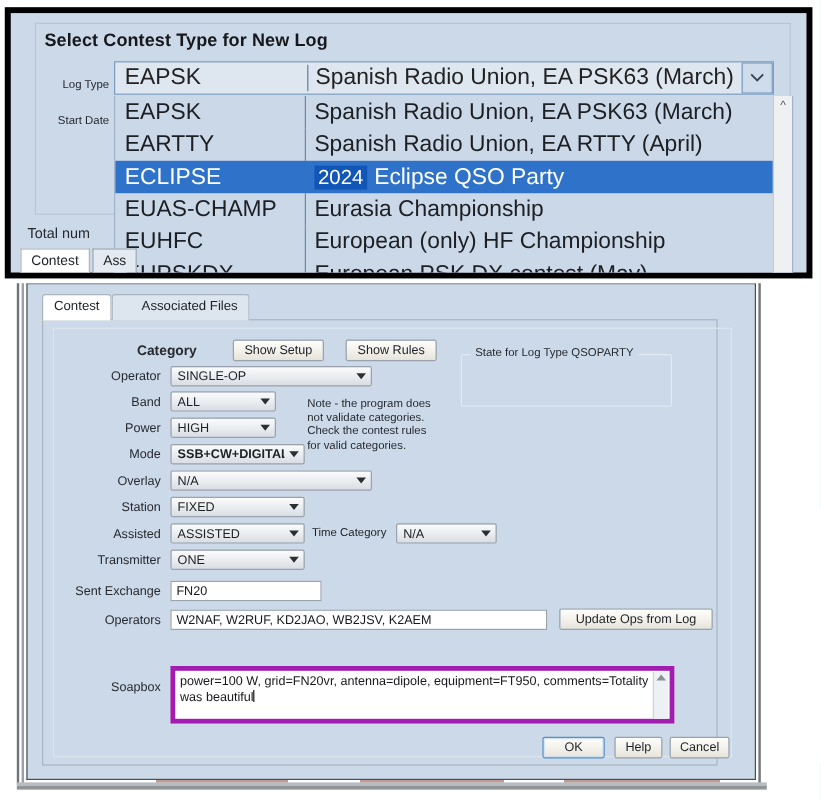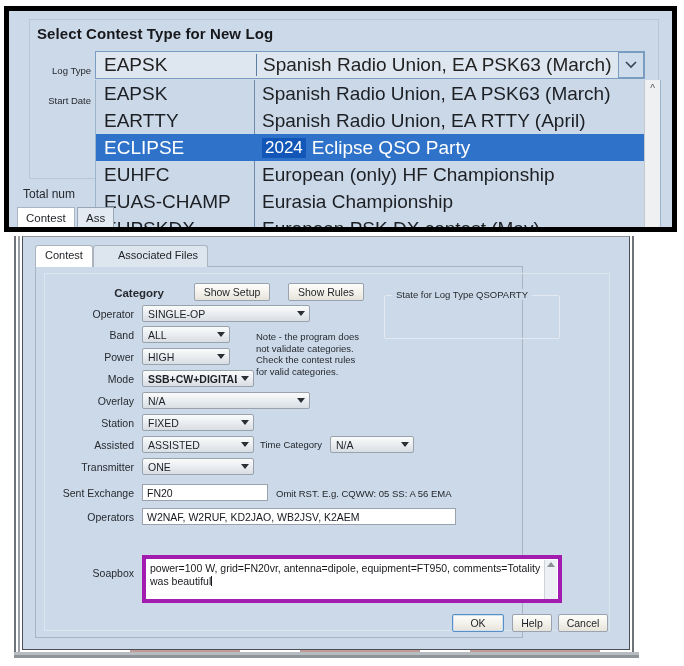--- a/index.html
+++ b/index.html
@@ -116,21 +116,21 @@
   .m-tab {
     position:absolute; top:0; height:22px; padding:3px 9px 0 9px;
     font-size:11px; color:#1d2025;
     border:1px solid #a9b4bf; border-bottom:none;
     border-radius:3px 3px 0 0;
   }
   #m-tab-contest { left:0; background:#ffffff; z-index:3; }
   #m-tab-files { left:58px; background:#dde5ee; z-index:2;padding-left:24px; }
 
   #main-panel {
-    position:absolute; left:12px; top:29px; width:488px; height:372px;
+    position:absolute; left:12px; top:29px; width:563px; height:372px;
     background:#ccd9e8; border:1px solid #a9b4bf;
   }
   #inner-frame {
     position:absolute; left:8px; top:6px; width:566px; height:358px;
     border:1px solid #dce4ec;
   }
 
   .f-label {
     position:absolute; font-size:10.5px; color:#262a30; text-align:right;
   }
@@ -311,24 +311,24 @@
     <div class="f-label" style="left:28px;top:194px;width:70px;">Transmitter</div>
     <div class="combo" style="left:106px;top:191px;width:112px;">
       <span class="cv">ONE</span>
       <span class="carrow">
           <i></i>
         </span>
     </div>
 
     <div class="f-label" style="left:12px;top:220px;width:86px;">Sent Exchange</div>
     <div class="txtin" style="left:106px;top:217px;width:126px;">FN20</div>
-    <div class="hint" style="left:240px;top:221px;">Omit RST. E.g. CQWW: 05     SS: A 56 EMA</div>
 
     <div class="f-label" style="left:28px;top:244px;width:70px;">Operators</div>
     <div class="txtin" style="left:106px;top:241px;width:314px;">W2NAF, W2RUF, KD2JAO, WB2JSV, K2AEM</div>
+    <div class="btn" style="left:430px;top:240px;width:128px;">Update Ops from Log</div>
 
     <div class="f-label" style="left:28px;top:300px;width:70px;">Soapbox</div>
     <div id="soapbox">
       <span>power=100 W, grid=FN20vr, antenna=dipole, equipment=FT950, comments=Totality was beautiful</span><span class="caret"></span>
       <div id="soapbox-sb">
         <span class="sb-tri-up"></span>
         <span class="sb-tri-dn"></span>
       </div>
     </div>
 
@@ -376,29 +376,29 @@
       <div class="dd-row sel">
         <span class="d-code">ECLIPSE</span>
         <span class="d-bar"></span>
         <span class="d-desc">
           <span class="yr-badge">2024</span>
           <span>Eclipse QSO Party</span>
         </span>
       </div>
 
       <div class="dd-row">
+        <span class="d-code">EUAS-CHAMP</span>
+        <span class="d-bar"></span>
+        <span class="d-desc">Eurasia Championship</span>
+      </div>
+
+      <div class="dd-row">
         <span class="d-code">EUHFC</span>
         <span class="d-bar"></span>
         <span class="d-desc">European (only) HF Championship</span>
-      </div>
-
-      <div class="dd-row">
-        <span class="d-code">EUAS-CHAMP</span>
-        <span class="d-bar"></span>
-        <span class="d-desc">Eurasia Championship</span>
       </div>
 
       <div class="dd-row">
         <span class="d-code">EUPSKDX</span>
         <span class="d-bar"></span>
         <span class="d-desc">European PSK DX contest (May)</span>
       </div>
 
       <div id="dd-scroll">
         <div id="dd-scroll-up">^</div>

